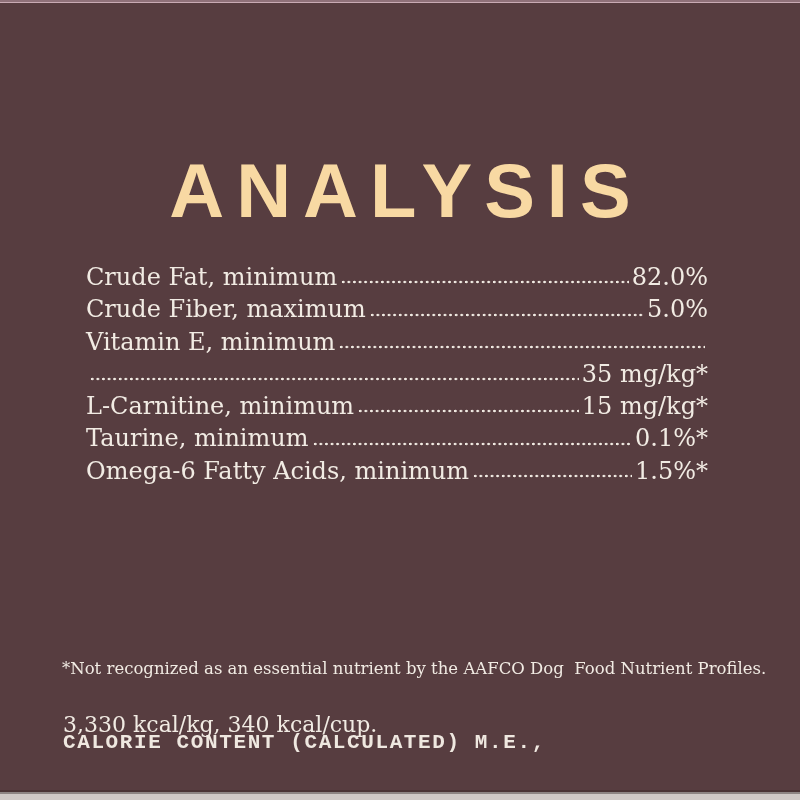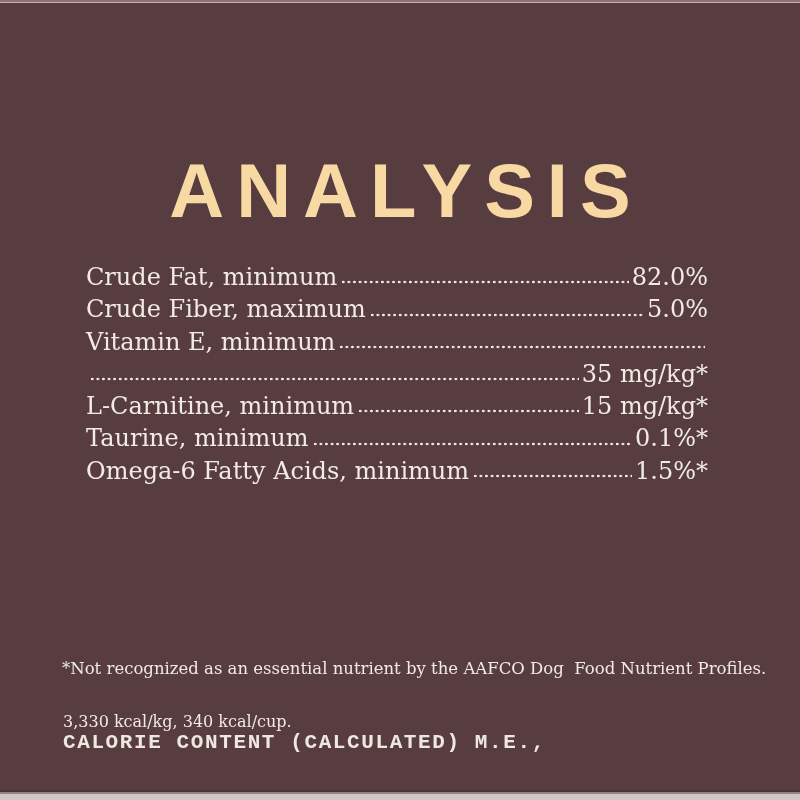--- a/index.html
+++ b/index.html
@@ -78,21 +78,21 @@
     font-weight: bold;
     font-size: 21px;
     letter-spacing: 1.6px;
     color: #efe8e0;
     margin-top: 44px;
   }
 
   .calorie-values {
     position: absolute;
     top: 712px; left: 63px; right: 40px;
-    font-size: 16px;
+    font-size: 22px;
     color: #f1ebe3;
   }
 </style>
 </head>
 <body>
 
 <div class="top-edge"></div>
 
 <h1 class="page-title">ANALYSIS</h1>
 

